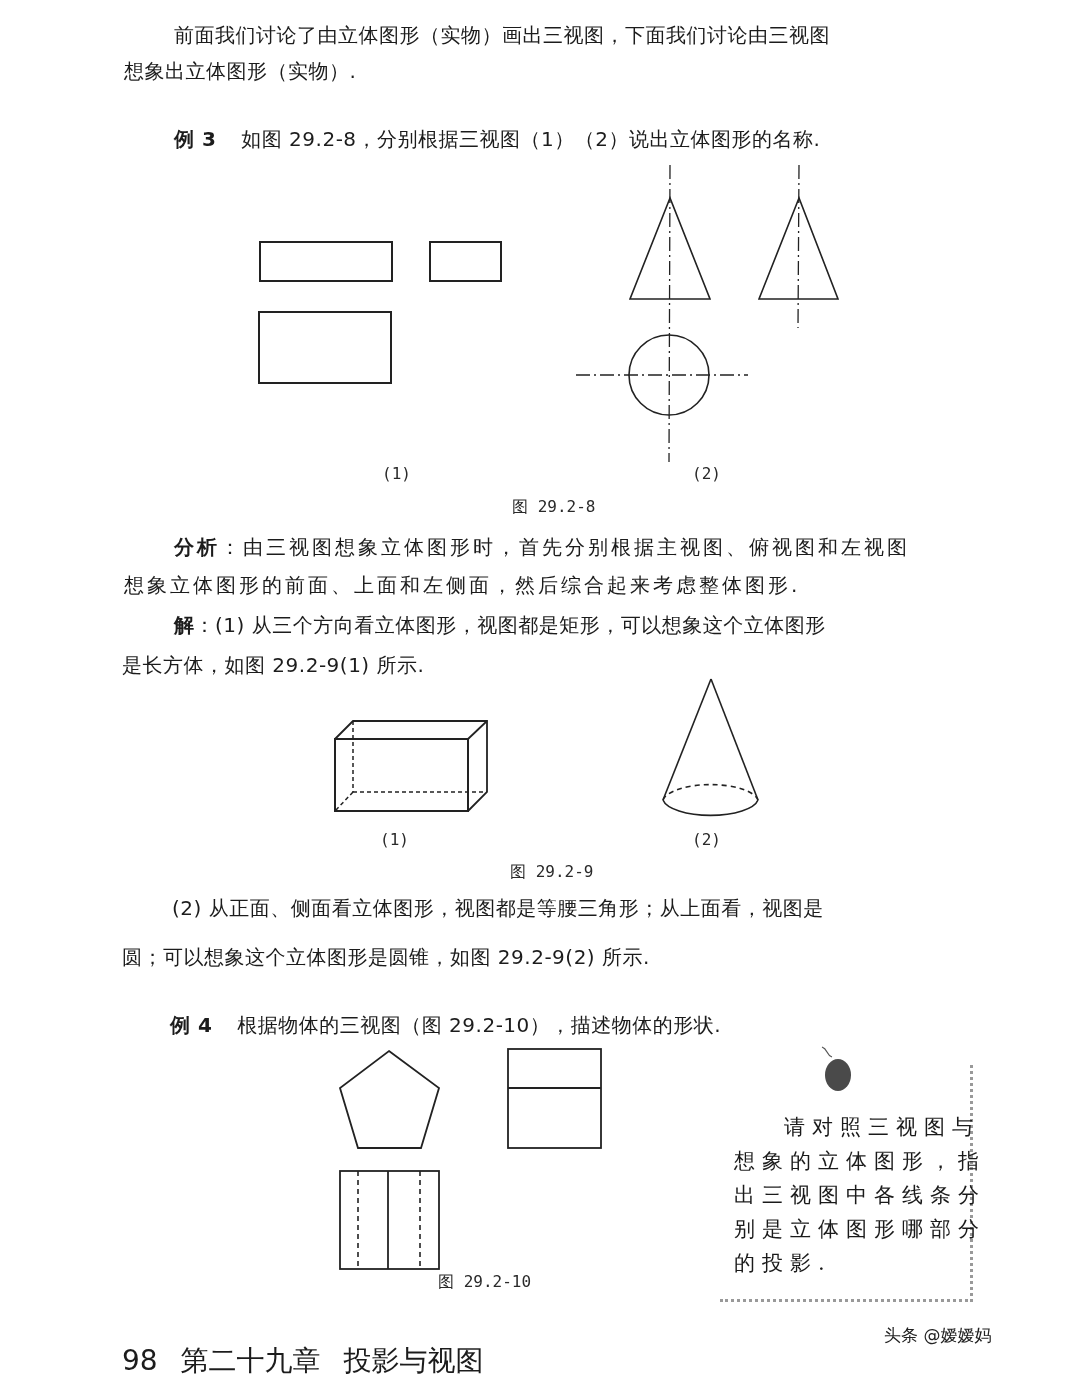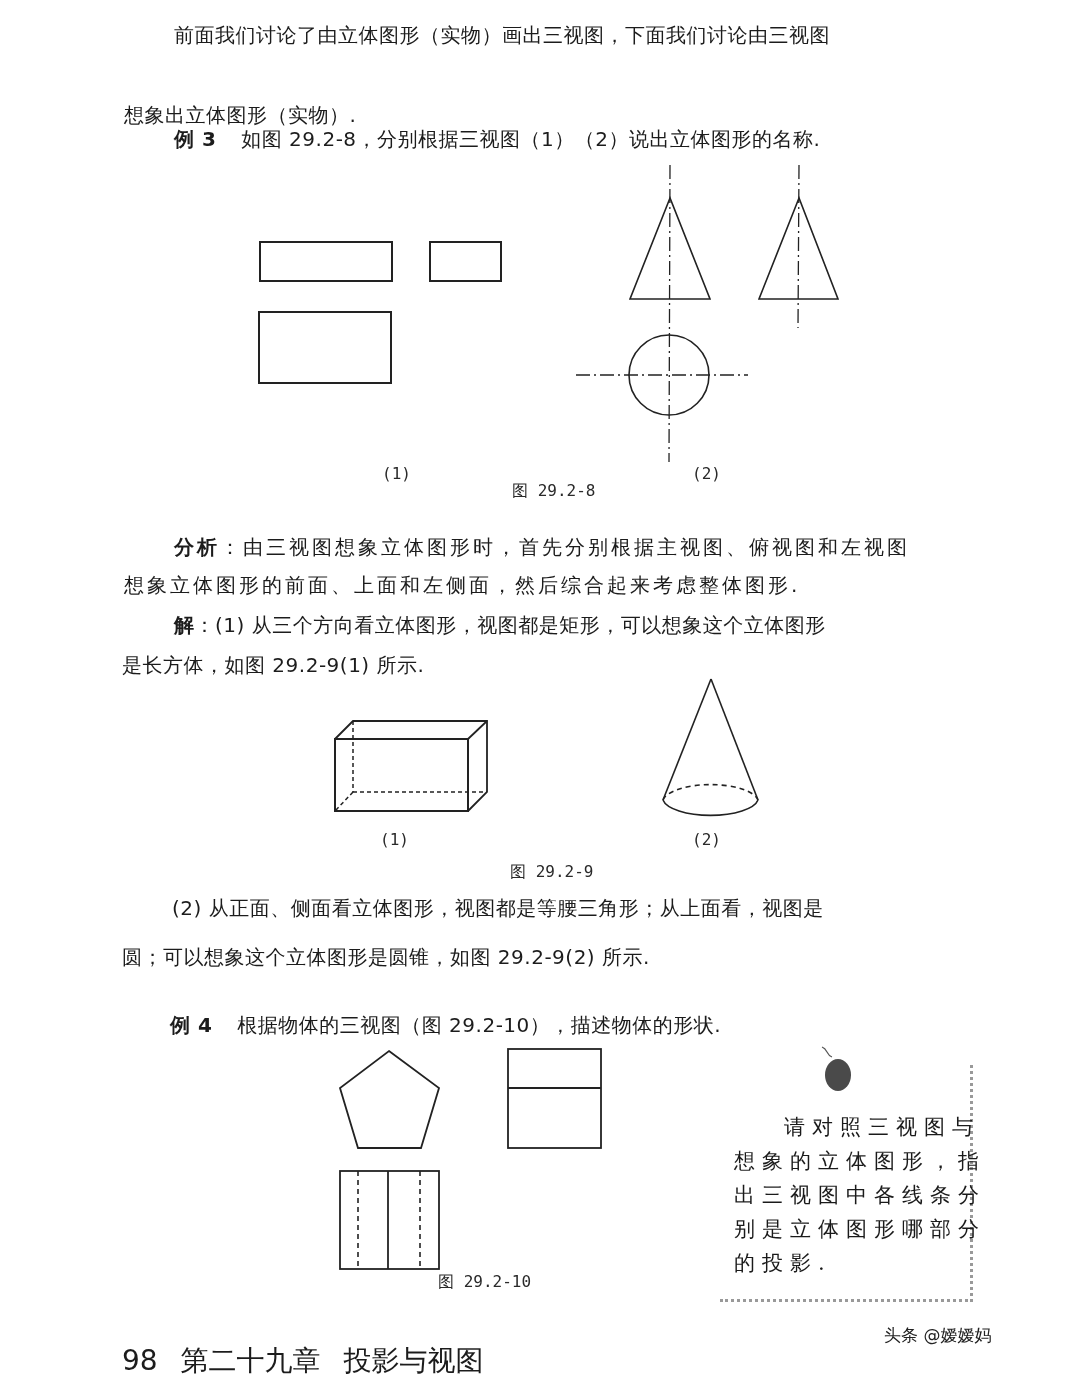--- a/index.html
+++ b/index.html
@@ -19,21 +19,21 @@
       border-right: 3px dotted #999; border-bottom: 3px dotted #999;
     }
     .note-text { font-size: 21px; line-height: 34px; letter-spacing: 7px; font-family: "DejaVu Serif", "Liberation Serif", serif; color: #1a1a1a; white-space: nowrap; }
     .footer { font-size: 28px; }
     .watermark { font-size: 17px; color: #222; text-shadow: 1px 1px 0 #fff, -1px -1px 0 #fff; }
   </style>
 </head>
 <body>
 
 <div class="abs para" style="left:174px; top:16px;">前面我们讨论了由立体图形（实物）画出三视图，下面我们讨论由三视图</div>
-<div class="abs para" style="left:124px; top:52px;margin-top:44px;">想象出立体图形（实物）.</div>
+<div class="abs para" style="left:124px; top:52px;">想象出立体图形（实物）.</div>
 
 <div class="abs para" style="left:174px; top:120px;">
   <span class="bold">例 3</span>
   <span style="margin-left:18px;">如图 29.2-8，分别根据三视图（1）（2）说出立体图形的名称.</span>
 </div>
 
 <svg style="left:0; top:0;" width="1080" height="1377">
   <g fill="none" stroke="#222" stroke-width="2">
     <rect x="260" y="242" width="132" height="39"></rect>
     <rect x="430" y="242" width="71" height="39"></rect>
@@ -49,21 +49,21 @@
   </g>
   <g fill="none" stroke="#222" stroke-width="1.3" stroke-dasharray="14,4,2,4">
     <line x1="670" y1="165" x2="669" y2="462"></line>
     <line x1="799" y1="165" x2="798" y2="328"></line>
     <line x1="576" y1="375" x2="748" y2="375"></line>
   </g>
 </svg>
 
 <div class="abs figlabel" style="left:382px; top:464px;">(1)</div>
 <div class="abs figlabel" style="left:692px; top:464px;">(2)</div>
-<div class="abs cap" style="left:512px; top:481px;">图 29.2-8</div>
+<div class="abs cap" style="left:512px; top:497px;">图 29.2-8</div>
 
 <div class="abs para para-wide" style="left:174px; top:528px;">
   <span class="bold">分析</span><span>：由三视图想象立体图形时，首先分别根据主视图、俯视图和左视图</span>
 </div>
 <div class="abs para para-wide" style="left:124px; top:566px;">想象立体图形的前面、上面和左侧面，然后综合起来考虑整体图形.</div>
 
 <div class="abs para" style="left:174px; top:606px;">
   <span class="bold">解</span><span>：(1) 从三个方向看立体图形，视图都是矩形，可以想象这个立体图形</span>
 </div>
 <div class="abs para" style="left:122px; top:646px;">是长方体，如图 29.2-9(1) 所示.</div>

